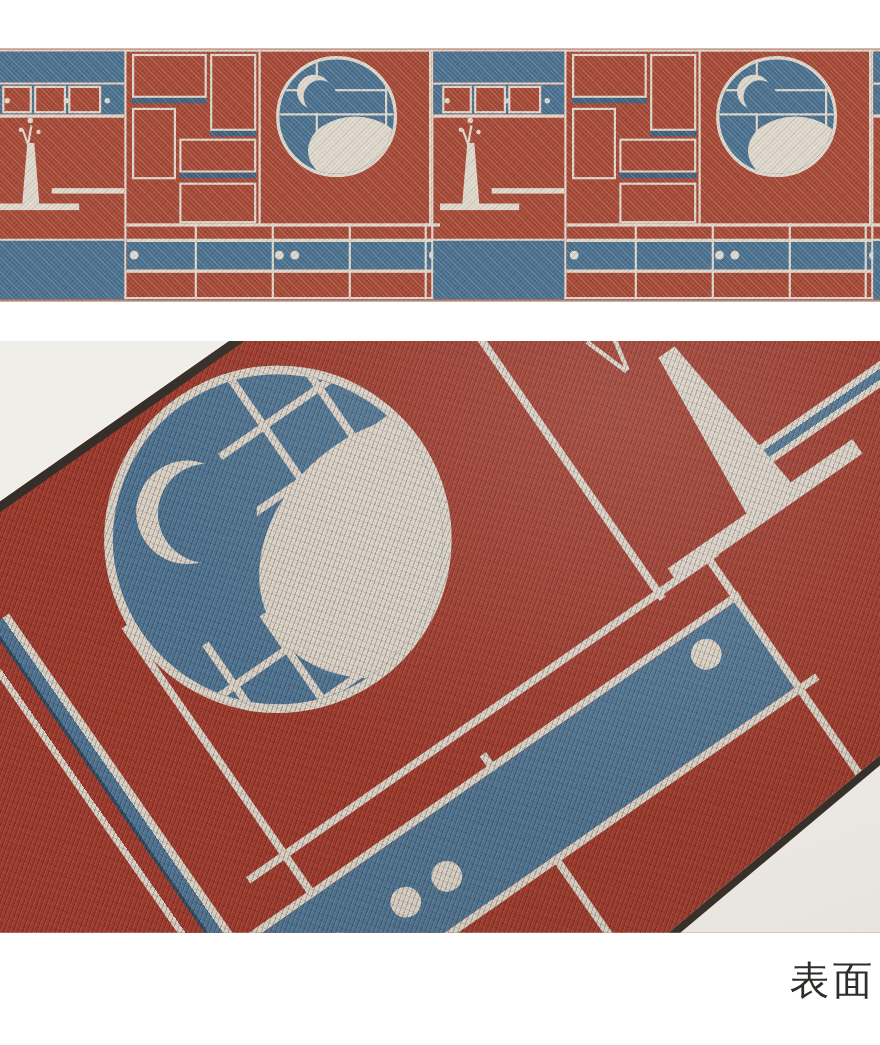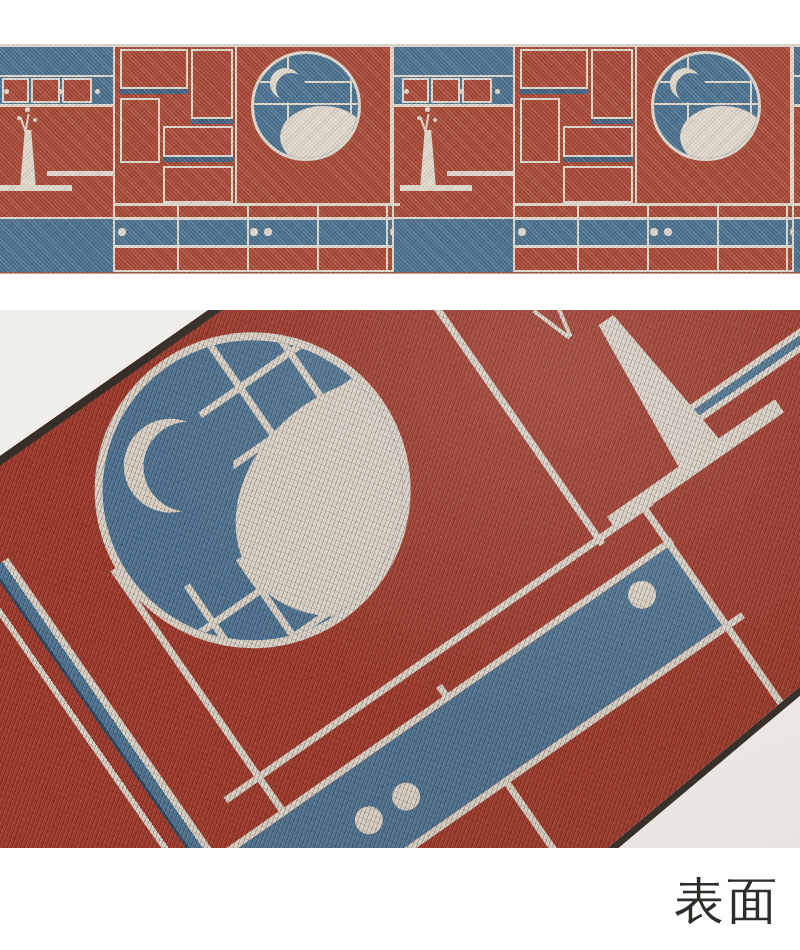--- a/index.html
+++ b/index.html
@@ -33,21 +33,21 @@
   .fbl{background:var(--blue);}
   .fdot{border-radius:50%;background:var(--cream);}
   .f-circle{position:absolute;left:542px;top:7px;width:316px;height:316px;border-radius:50%;
             border:8px solid var(--cream);background:var(--blue);overflow:hidden;box-sizing:border-box;}
   .photo-corner{position:absolute;left:598px;top:546px;width:520px;height:420px;background:var(--corner_bg);
                 transform:rotate(-40deg);transform-origin:0 0;border-top:7px solid var(--selvage);z-index:60;}
   .photo-light{position:absolute;inset:0;z-index:70;pointer-events:none;
      background:radial-gradient(ellipse at 70% 10%, rgba(255,255,255,0.12), transparent 55%),
                 linear-gradient(160deg, transparent 60%, rgba(110,85,60,0.06));}
   
-  .caption{position:absolute;right:20px;top:868px;font-size:50px;letter-spacing:3px;color:var(--caption_color);
+  .caption{position:absolute;right:4px;top:868px;font-size:36px;letter-spacing:3px;color:var(--caption_color);
            font-family:Liberation Sans, sans-serif;}
 </style>
 </head>
 <body>
 
 <div class="page">
 
   <div class="strip">
     <div class="tile" id="tile1">
 

